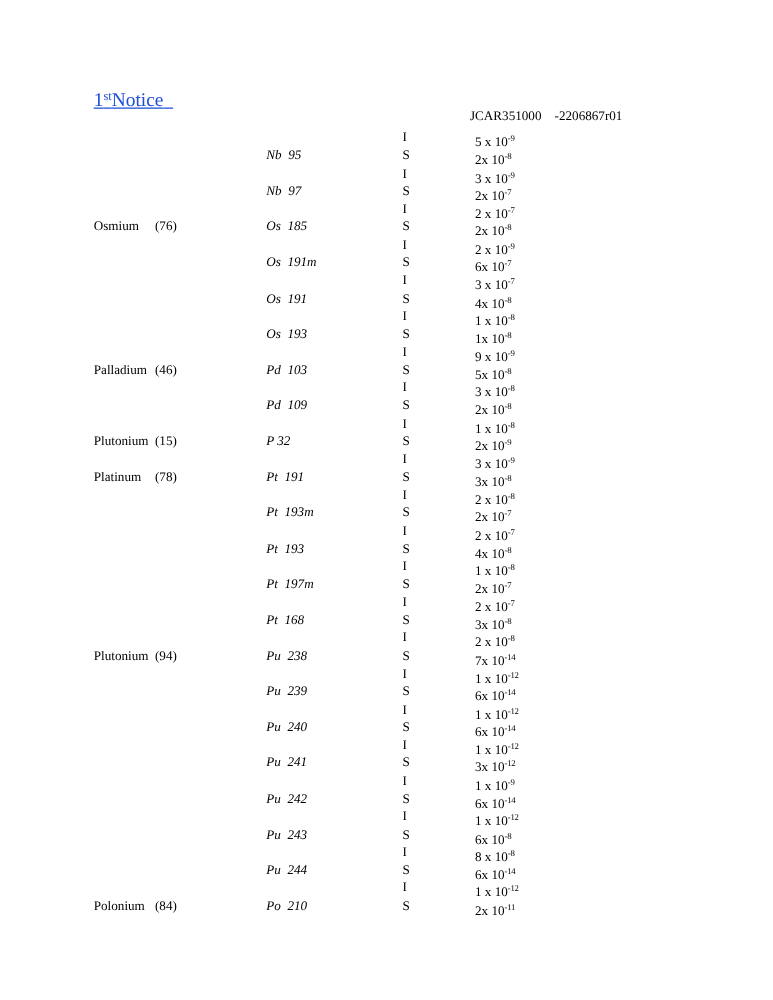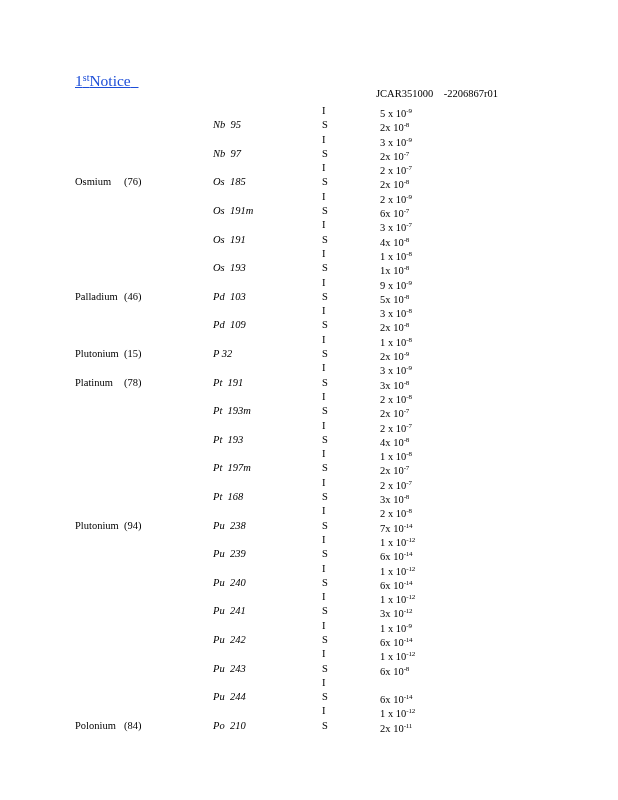--- a/index.html
+++ b/index.html
@@ -398,20 +398,21 @@
         <span class="c-z"></span>
         <span class="c-isotope">Pu  243</span>
         <span class="c-path">S</span>
         <span class="c-value"><span class="mant">6x</span> <span class="base">10</span><sup>-8</sup></span>
       </div>
       <div class="row">
         <span class="c-element"></span>
         <span class="c-z"></span>
         <span class="c-isotope"></span>
         <span class="c-path">I</span>
+        <span class="c-value"><span class="mant">8 x</span> <span class="base">10</span><sup>-8</sup></span>
       </div>
       <div class="row">
         <span class="c-element"></span>
         <span class="c-z"></span>
         <span class="c-isotope">Pu  244</span>
         <span class="c-path">S</span>
         <span class="c-value"><span class="mant">6x</span> <span class="base">10</span><sup>-14</sup></span>
       </div>
       <div class="row">
         <span class="c-element"></span>

